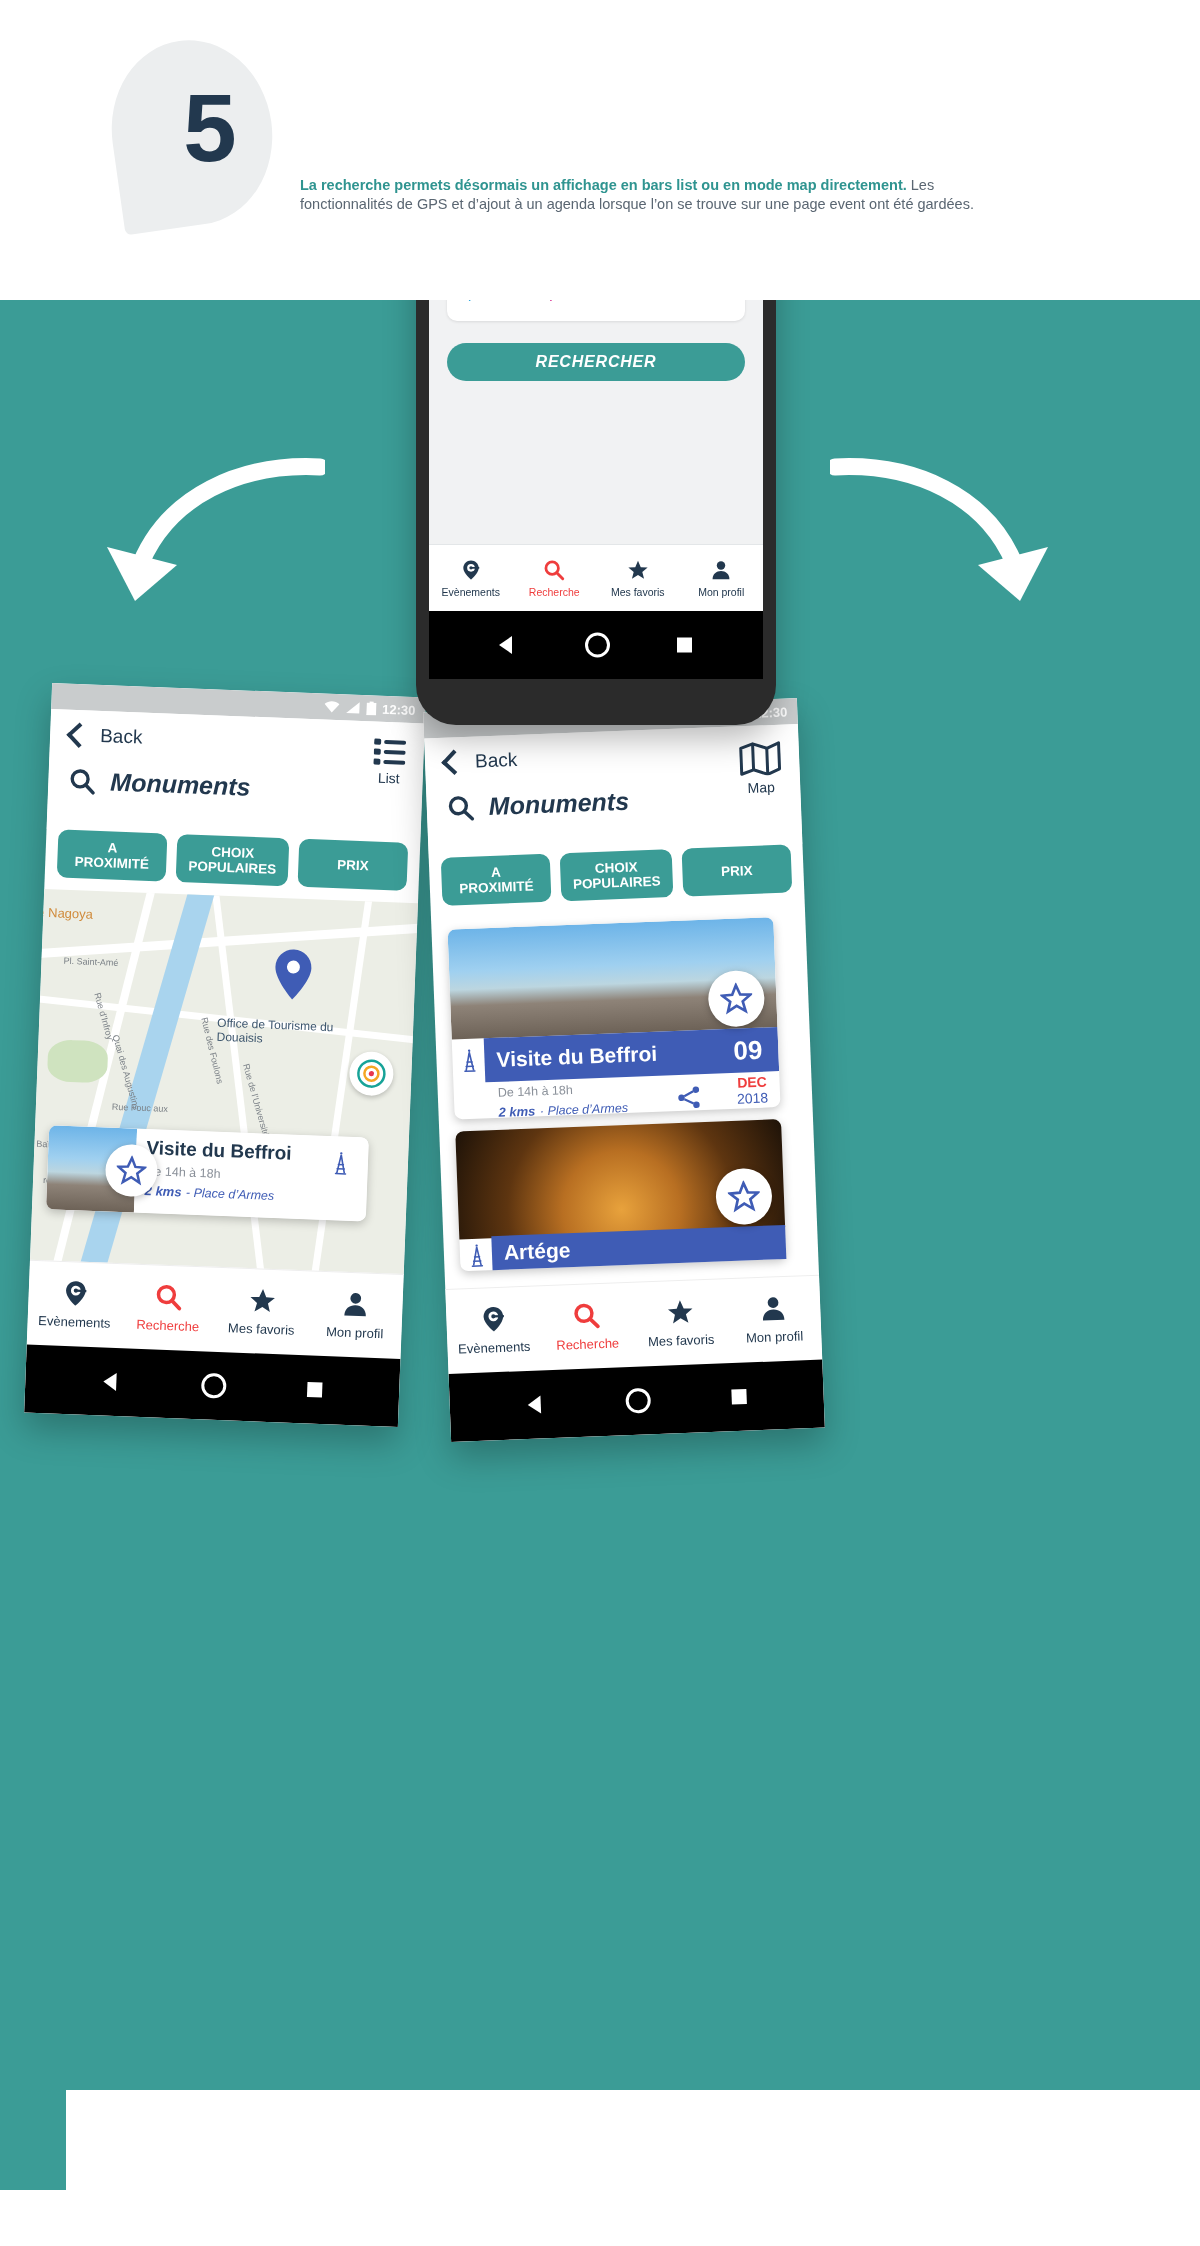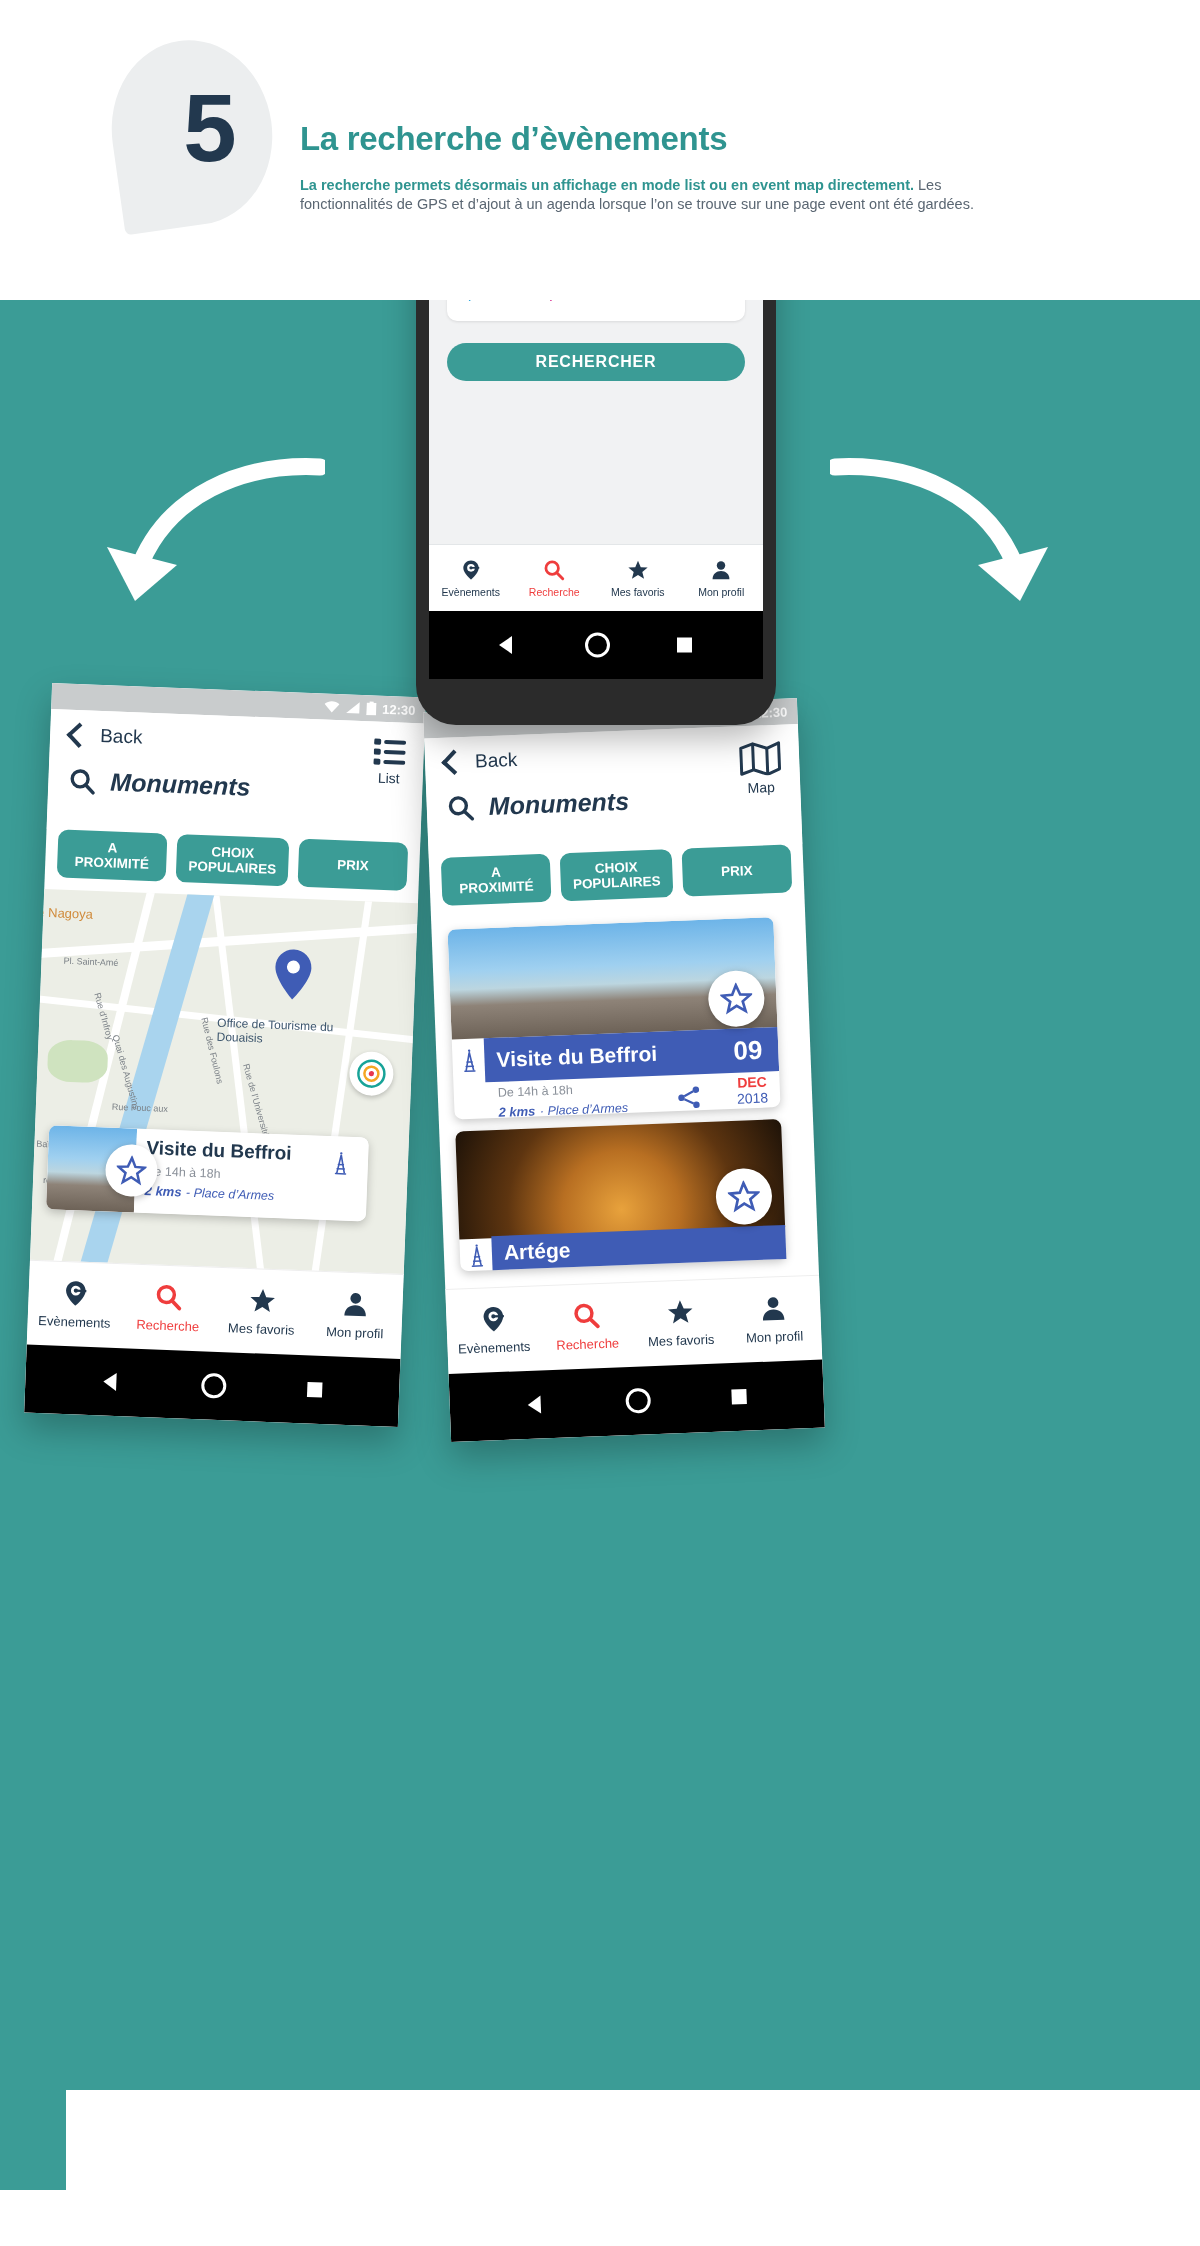--- a/index.html
+++ b/index.html
@@ -44,21 +44,21 @@
   .scr-searchrow .ph{color:#3c556d;font-size:16.5px;font-style:italic;}
   .scr-quand{position:absolute;left:22px;top:120px;right:10px;font-size:30px;font-weight:bold;color:#10202e;
     padding-bottom:20px;border-bottom:1px solid #e3e6e8;}
   .scr-grey{position:absolute;left:0;top:190px;width:334px;height:450px;background:#f1f2f3;}
   .cat-card{position:absolute;left:18px;top:202px;width:298px;height:148px;background:#fff;border-radius:10px;
     box-shadow:0 1px 3px rgba(0,0,0,.10);display:grid;grid-template-columns:repeat(4,1fr);
     grid-template-rows:repeat(2,1fr);padding:8px 0;box-sizing:border-box;}
   .cat{display:flex;flex-direction:column;align-items:center;justify-content:center;gap:5px;}
   .cat .lab{font-size:10px;font-weight:bold;}
   .btn-rechercher{position:absolute;left:18px;top:372px;width:298px;height:38px;background:#3b9c96;color:#fff;
-    border-radius:19px;font-size:16px;font-weight:bold;letter-spacing:.8px;display:flex;align-items:center;justify-content:center;}
+    border-radius:19px;font-size:16px;font-weight:bold;letter-spacing:.8px;display:flex;align-items:center;justify-content:center;font-style:italic;}
   .tabbar{position:absolute;left:0;bottom:0;width:334px;height:66px;background:#fff;border-top:1px solid #e3e6e8;
     display:flex;}
   .tab{flex:1;display:flex;flex-direction:column;align-items:center;justify-content:center;gap:5px;}
   .tab .tl{font-size:10.5px;color:#22384e;}
   .tab.active .tl{color:#ef3d3d;}
   
   .phone-s{position:absolute;z-index:3;}
   #phone-l{left:38px;top:690px;width:374px;height:730px;transform:rotate(2.2deg);}
   #phone-r{left:437px;top:705px;width:374px;height:730px;transform:rotate(-2.2deg);}
   .phone-s .body{position:absolute;inset:0;background:#fff;box-shadow:0 16px 34px rgba(0,0,0,.25);overflow:hidden;}
@@ -107,23 +107,22 @@
      linear-gradient(180deg,#6db4e8 0%,#9fd0f0 38%,#bcd6e0 55%,#8e8378 70%,#6d6257 100%);}
   .photo-eif{background:
      radial-gradient(circle at 50% 78%,#e8a23c 0%,#b86f22 32%,#5e3510 62%,#1d1208 100%);}
 </style>
 </head>
 <body>
 
 <div id="header">
   <div id="step-blob"></div>
   <div id="step-num">5</div>
-  <div id="h-title">La recherche d’èvènements</div>
   <div id="h-body">
-    <span class="lead">La recherche permets désormais un affichage en mode list ou en event map directement.</span><span> Les fonctionnalités de GPS et d’ajout à un agenda lorsque l’on se trouve sur une page event ont été gardées.</span>
+    <span class="lead">La recherche permets désormais un affichage en bars list ou en mode map directement.</span><span> Les fonctionnalités de GPS et d’ajout à un agenda lorsque l’on se trouve sur une page event ont été gardées.</span>
   </div>
 </div>
 
 <div id="stage"></div>
 <div id="white-bottom"></div>
 <div id="stage-notch"></div>
 
 <svg class="arrow" id="arrow-left" viewBox="0 0 230 170">
   <path d="M225 12 C150 8 70 38 42 118" stroke="#fff" stroke-width="17" fill="none" stroke-linecap="round"></path>
   <path d="M12 92 L40 146 L82 110 Z" fill="#fff"></path>

